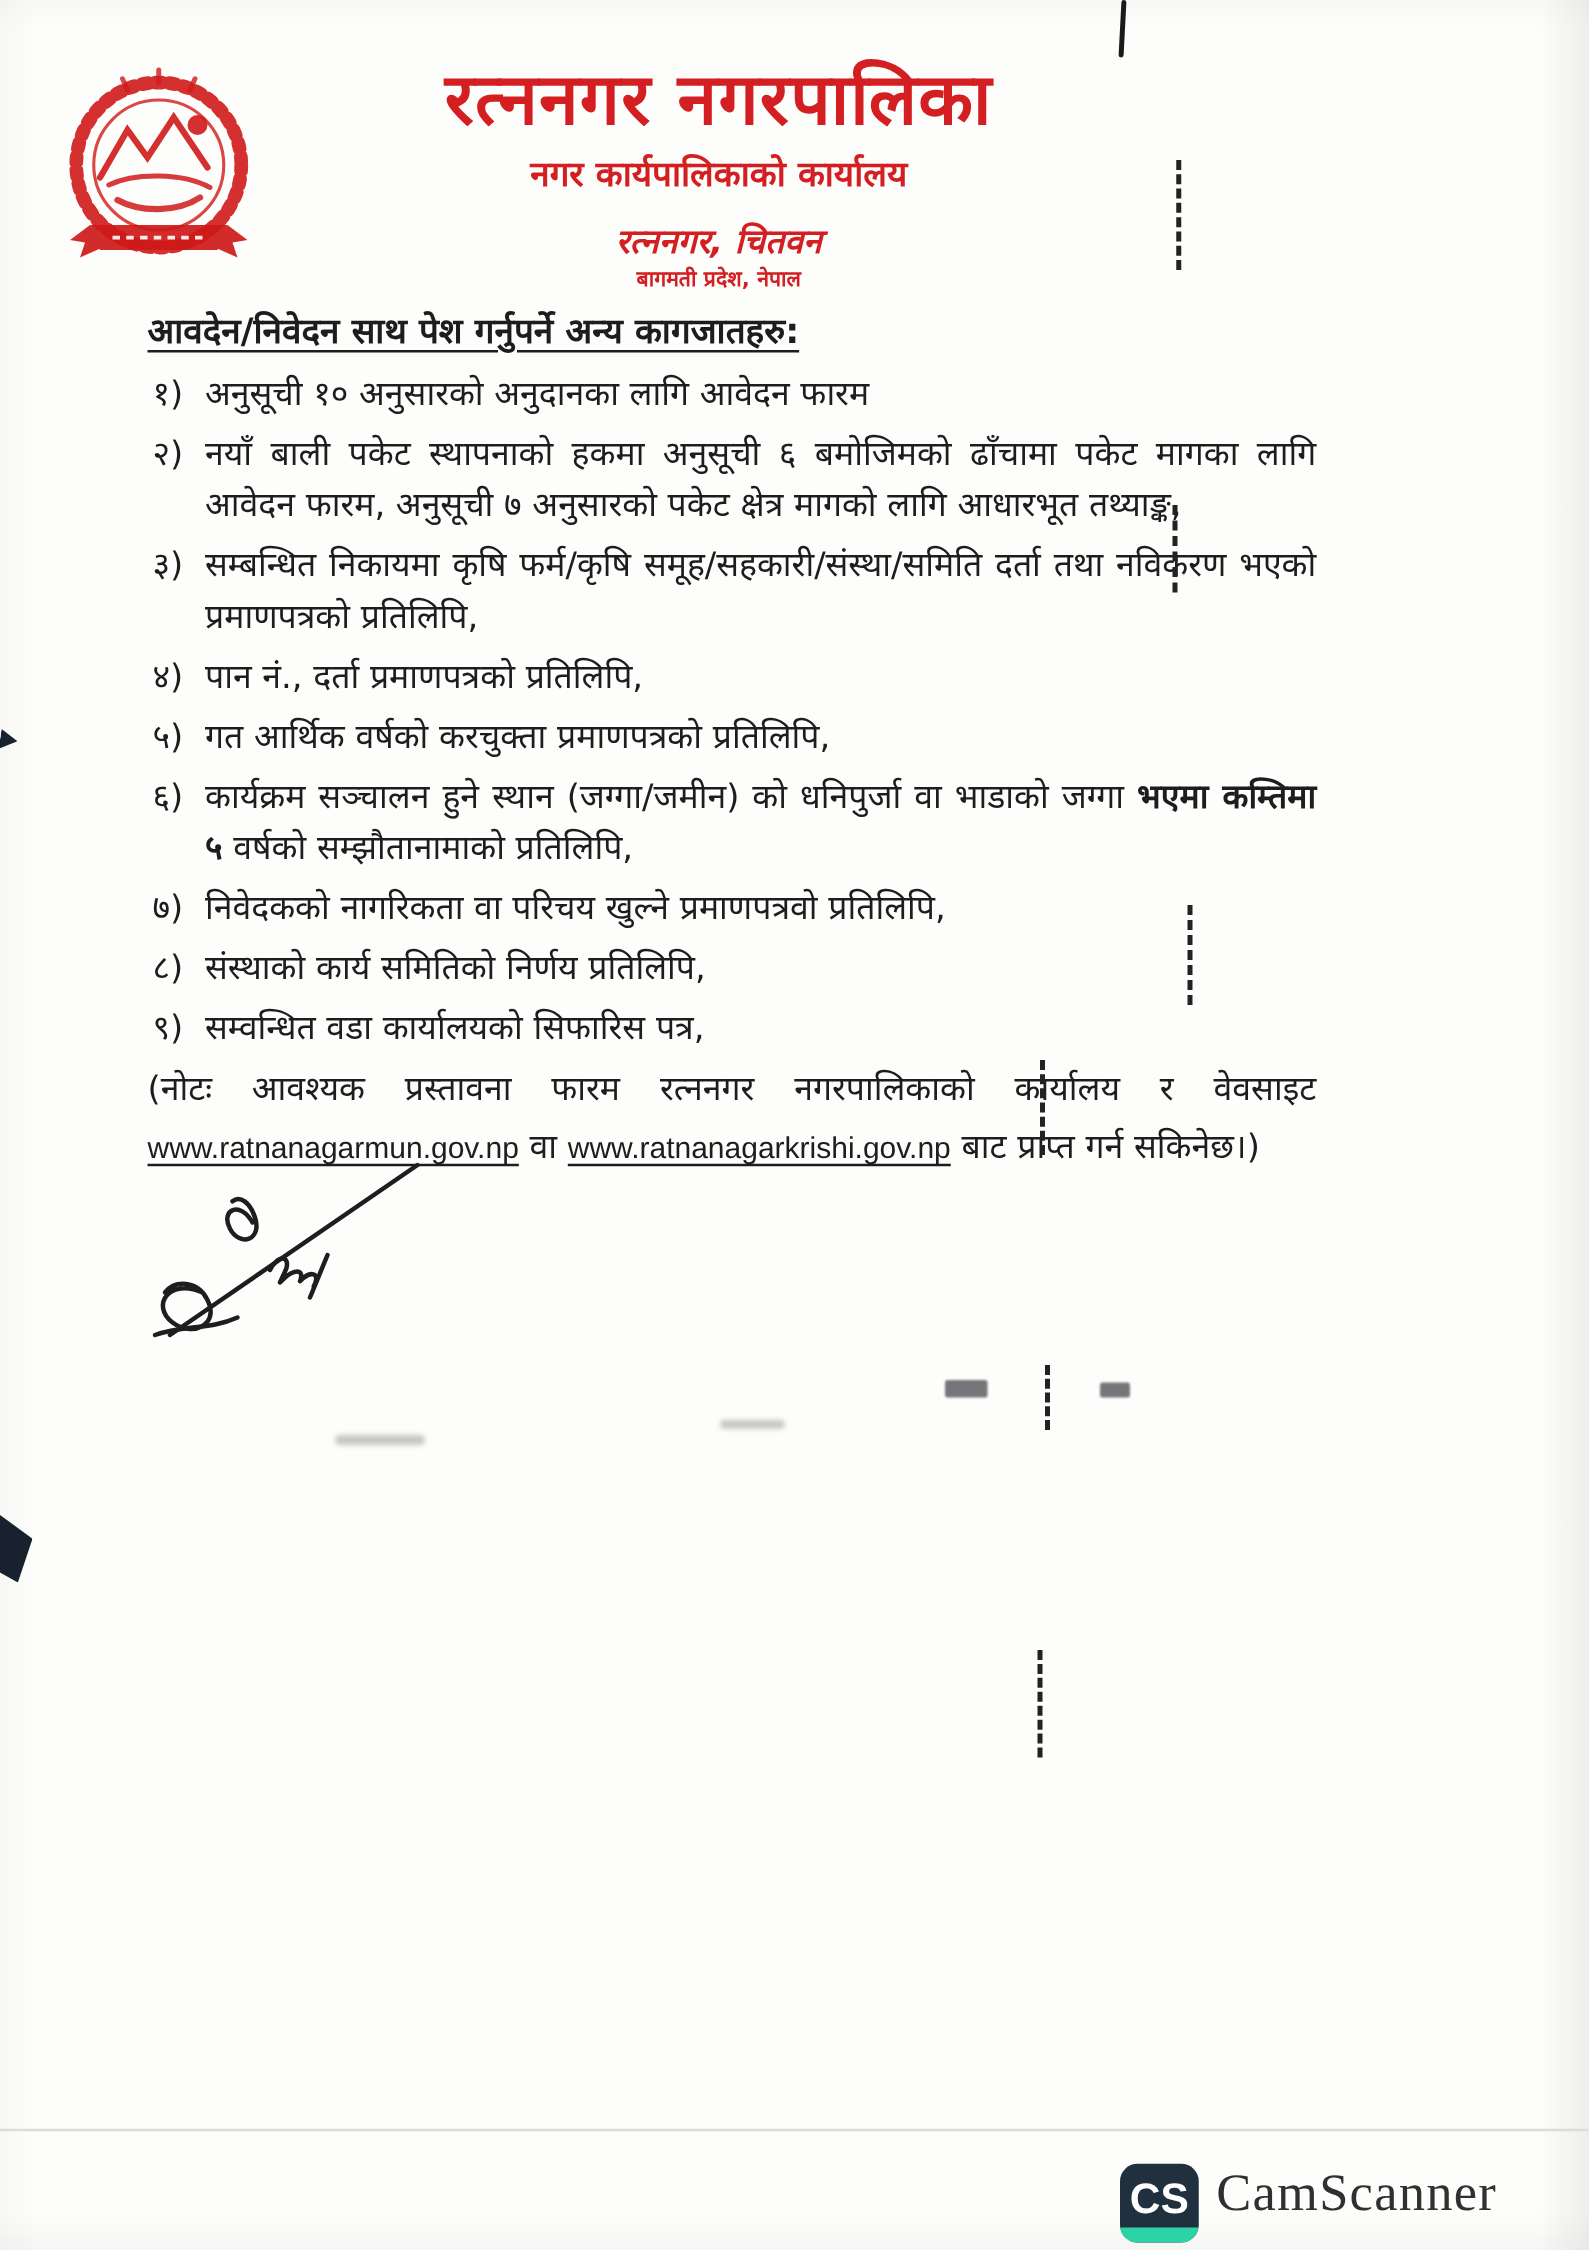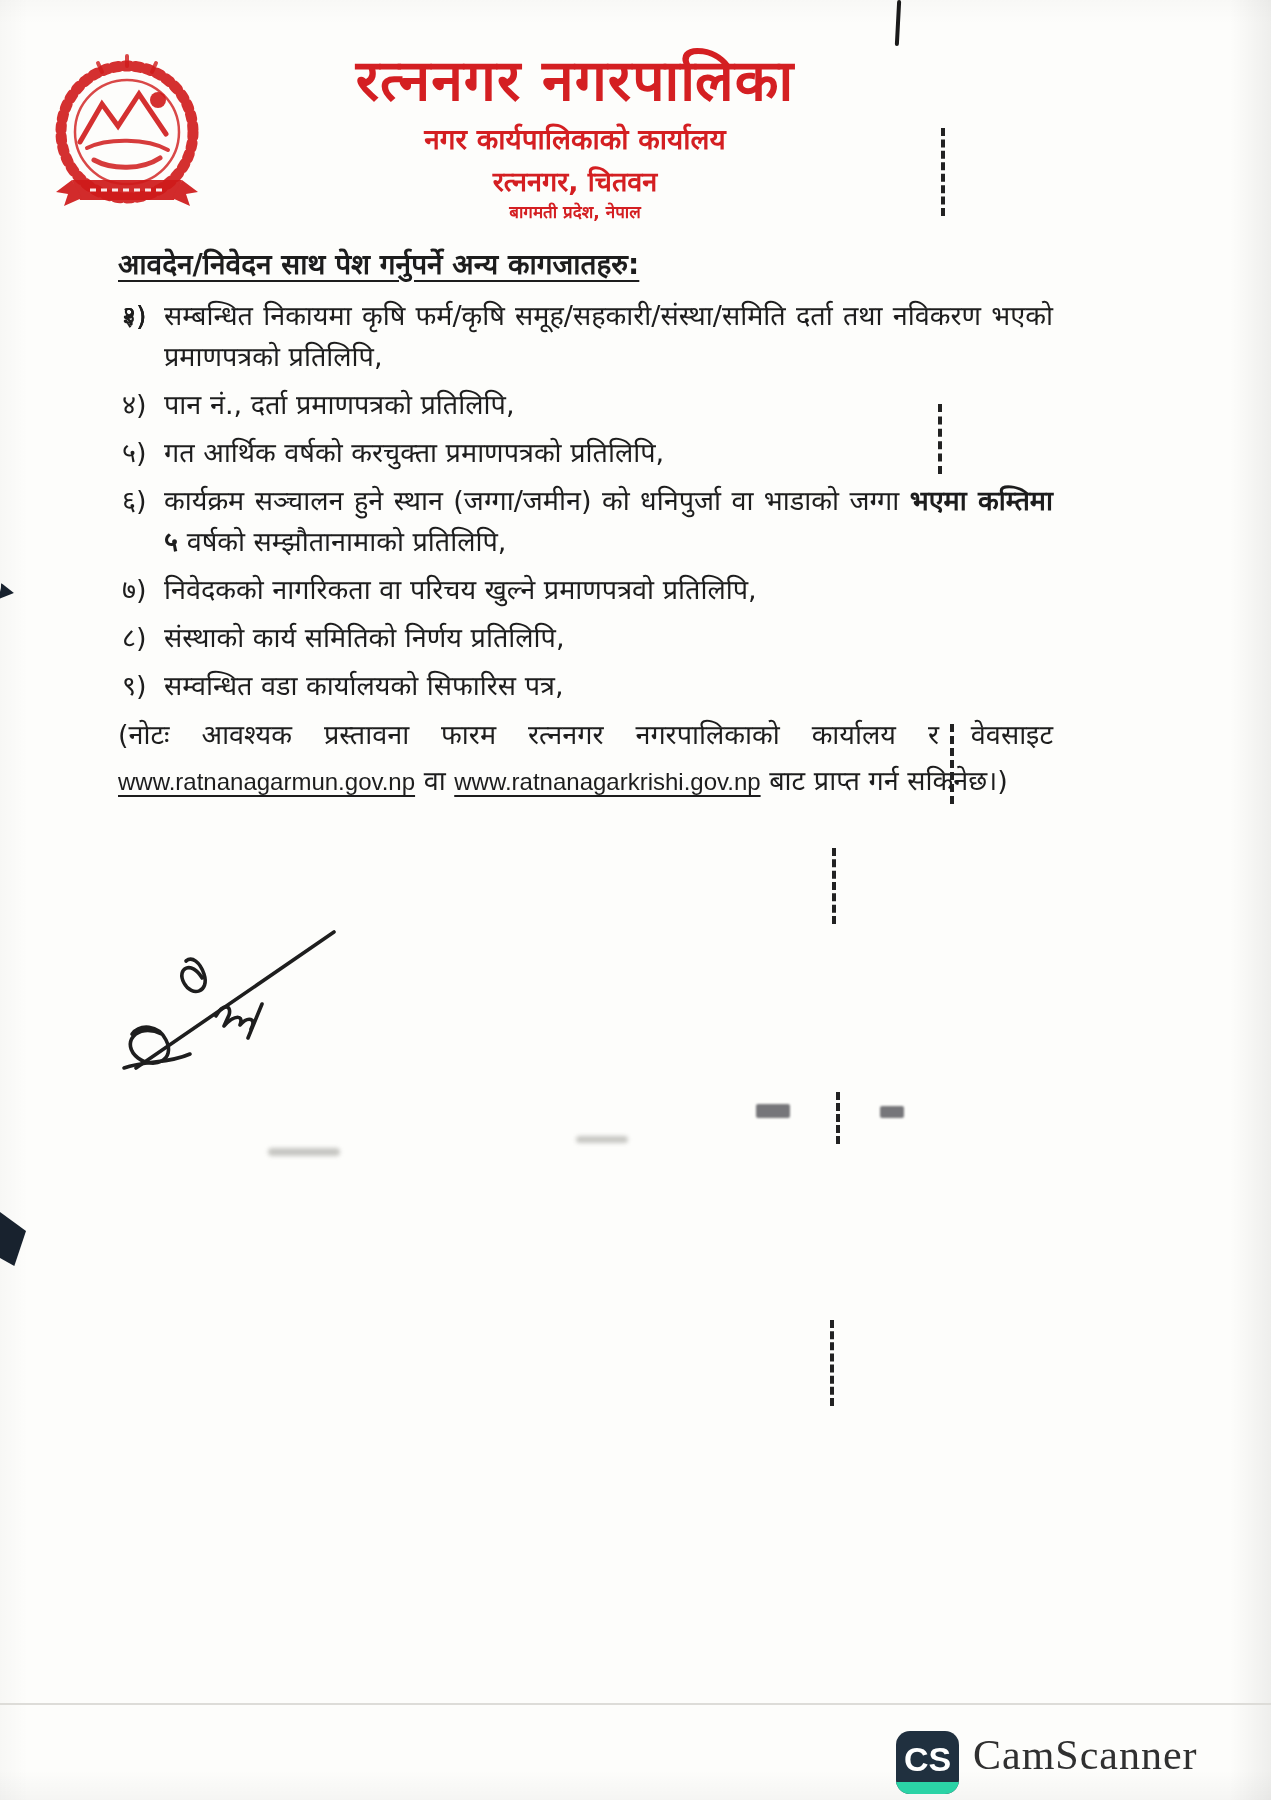--- a/index.html
+++ b/index.html
@@ -11,21 +11,21 @@
       #fdfdfb;
     overflow:hidden;
     font-family:"DejaVu Sans", sans-serif;
     color:#1d1d1d;
   }
   
   .emblem{position:absolute; left:42px; top:42px; width:170px; height:185px;}
   .head{position:absolute; left:205px; top:48px; width:740px; text-align:center; color:#d41f22;}
   .head .t1{font-size:57px; font-weight:bold; line-height:64px; letter-spacing:1px; white-space:nowrap;}
   .head .t2{font-size:28px; font-weight:bold; line-height:44px; margin-top:6px; white-space:nowrap;}
-  .head .t3{font-size:27px; font-weight:bold; line-height:32px; margin-top:4px;}
+  .head .t3{font-size:27px; font-weight:bold; line-height:32px; margin-top:16px;font-style:italic;}
   .head .t4{font-size:17px; font-weight:bold; line-height:22px; margin-top:3px;}
   
   .doc{position:absolute; left:118px; top:245px; width:935px;}
   .doc-heading{
     font-size:28px; font-weight:bold; line-height:40px;
     text-decoration:underline; text-underline-offset:6px; margin-bottom:10px;
   }
   ul.items{list-style:none; margin:0; padding:0;}
   ul.items li{
     position:relative; padding-left:46px; font-size:27px; line-height:41px;
@@ -92,24 +92,24 @@
     <div class="t1">रत्ननगर नगरपालिका</div>
     <div class="t2">नगर कार्यपालिकाको कार्यालय</div>
     <div class="t3">रत्ननगर, चितवन</div>
     <div class="t4">बागमती प्रदेश, नेपाल</div>
   </div>
 
   <div class="doc">
     <div class="doc-heading">आवदेन/निवेदन साथ पेश गर्नुपर्ने अन्य कागजातहरु:</div>
     <ul class="items">
       <li>
-        <span class="num">१)</span>
+        <span class="num">१)</span><span>अनुसूची १० अनुसारको अनुदानका लागि आवेदन फारम</span>
       </li>
       <li>
-        <span class="num">२)</span>
+        <span class="num">२)</span><span>नयाँ बाली पकेट स्थापनाको हकमा अनुसूची ६ बमोजिमको ढाँचामा पकेट मागका लागि आवेदन फारम, अनुसूची ७ अनुसारको पकेट क्षेत्र मागको लागि आधारभूत तथ्याङ्क,</span>
       </li>
       <li>
         <span class="num">३)</span><span>सम्बन्धित निकायमा कृषि फर्म/कृषि समूह/सहकारी/संस्था/समिति दर्ता तथा नविकरण भएको प्रमाणपत्रको प्रतिलिपि,</span>
       </li>
       <li>
         <span class="num">४)</span><span>पान नं., दर्ता प्रमाणपत्रको प्रतिलिपि,</span>
       </li>
       <li>
         <span class="num">५)</span><span>गत आर्थिक वर्षको करचुक्ता प्रमाणपत्रको प्रतिलिपि,</span>
       </li>

